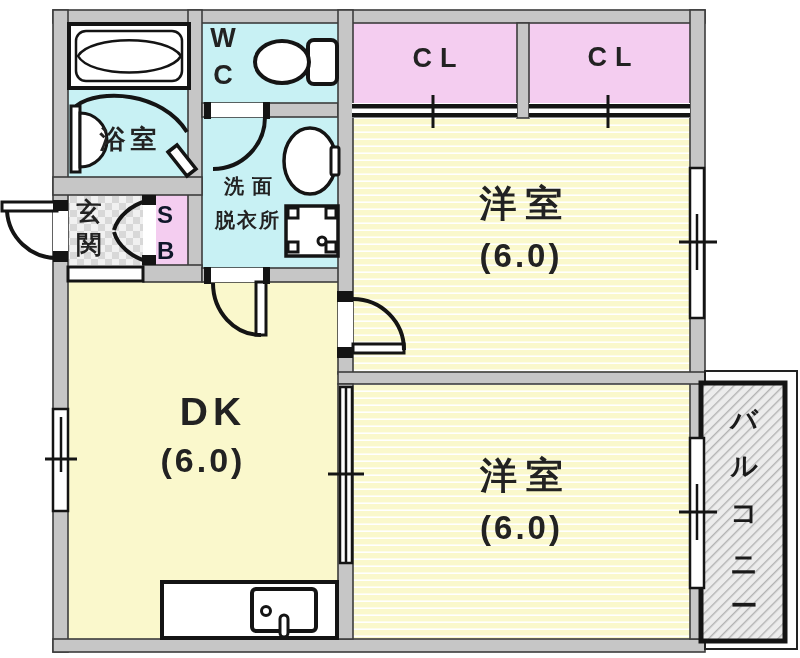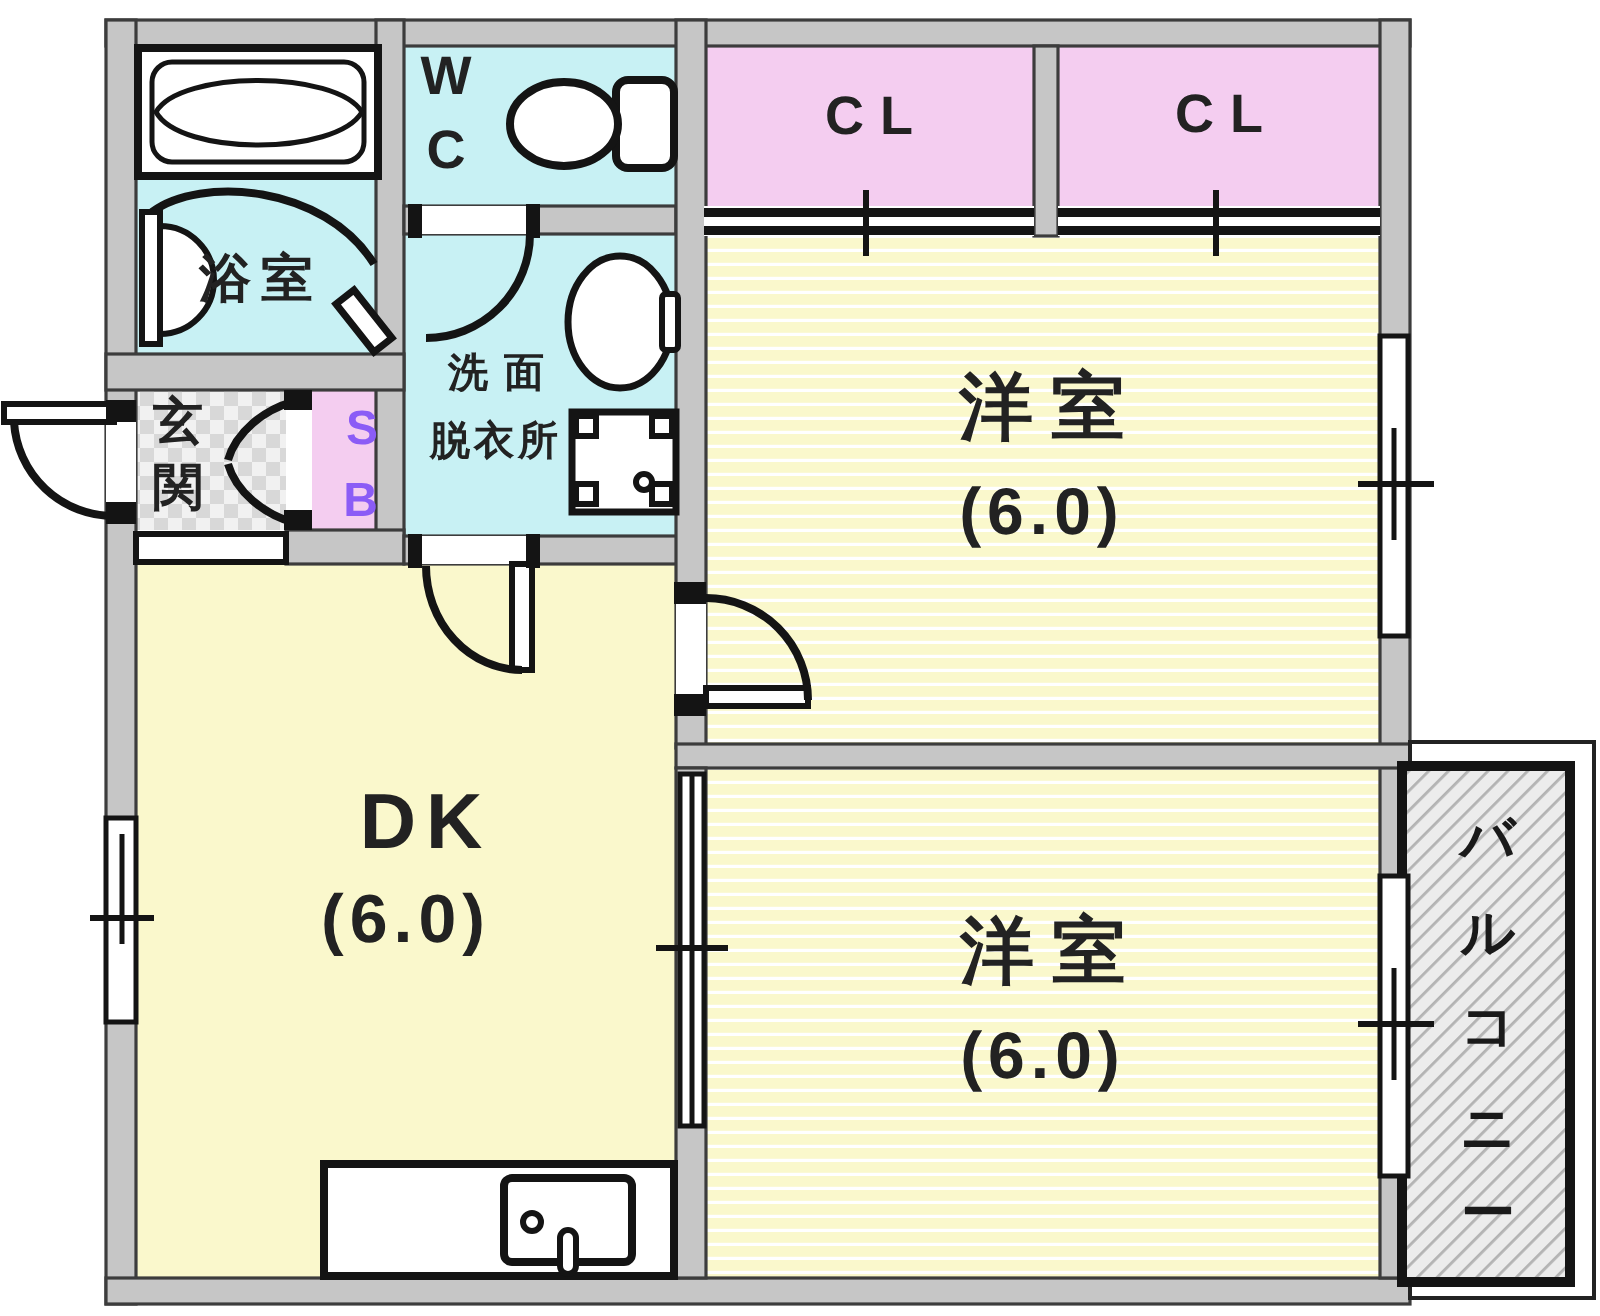--- a/index.html
+++ b/index.html
@@ -8,21 +8,21 @@
     font-family:"Liberation Sans","DejaVu Sans",sans-serif;font-weight:bold;color:#222222;
   }
   .plan svg{position:absolute;left:0;top:0;}
   .lbl{position:absolute;white-space:nowrap;}
   #lbl-bath{left:68px;top:122px;width:120px;text-align:center;font-size:26px;letter-spacing:5px;text-indent:5px;}
   #lbl-wc{left:204px;top:20px;width:38px;font-size:27px;line-height:37px;text-align:center;word-break:break-all;white-space:normal;}
   #lbl-laundry{left:202px;top:173px;width:92px;text-align:center;white-space:normal;}
   #lbl-laundry .l1{font-size:20px;letter-spacing:8px;text-indent:8px;}
   #lbl-laundry .l2{font-size:20px;letter-spacing:2px;margin-top:7px;}
   #lbl-entrance{left:71px;top:195px;width:36px;font-size:25px;line-height:33px;text-align:center;word-break:break-all;white-space:normal;}
-  #lbl-sb{left:157px;top:197px;width:32px;font-size:24px;line-height:36px;text-align:right;word-break:break-all;white-space:normal;color:#8b5cf6;}
+  #lbl-sb{left:157px;top:197px;width:32px;font-size:24px;line-height:36px;text-align:left;word-break:break-all;white-space:normal;color:#0f172a;}
   #lbl-cl1{left:352px;top:43px;width:165px;text-align:center;font-size:27px;letter-spacing:8px;text-indent:8px;}
   #lbl-cl2{left:529px;top:42px;width:161px;text-align:center;font-size:27px;letter-spacing:8px;text-indent:8px;}
   .roomlbl{text-align:center;white-space:normal;}
   .rname{font-size:37px;letter-spacing:9px;text-indent:9px;}
   .rsize{font-size:33px;letter-spacing:3px;margin-top:8px;}
   #lbl-room1{left:352px;top:179px;width:338px;}
   #lbl-room2{left:353px;top:451px;width:337px;}
   #lbl-dk{left:68px;top:390px;width:270px;text-align:center;white-space:normal;}
   #lbl-dk .dkname{font-size:39px;letter-spacing:5px;text-indent:5px;padding-left:15px;}
   #lbl-dk .dksize{font-size:34px;letter-spacing:3px;margin-top:7px;}

